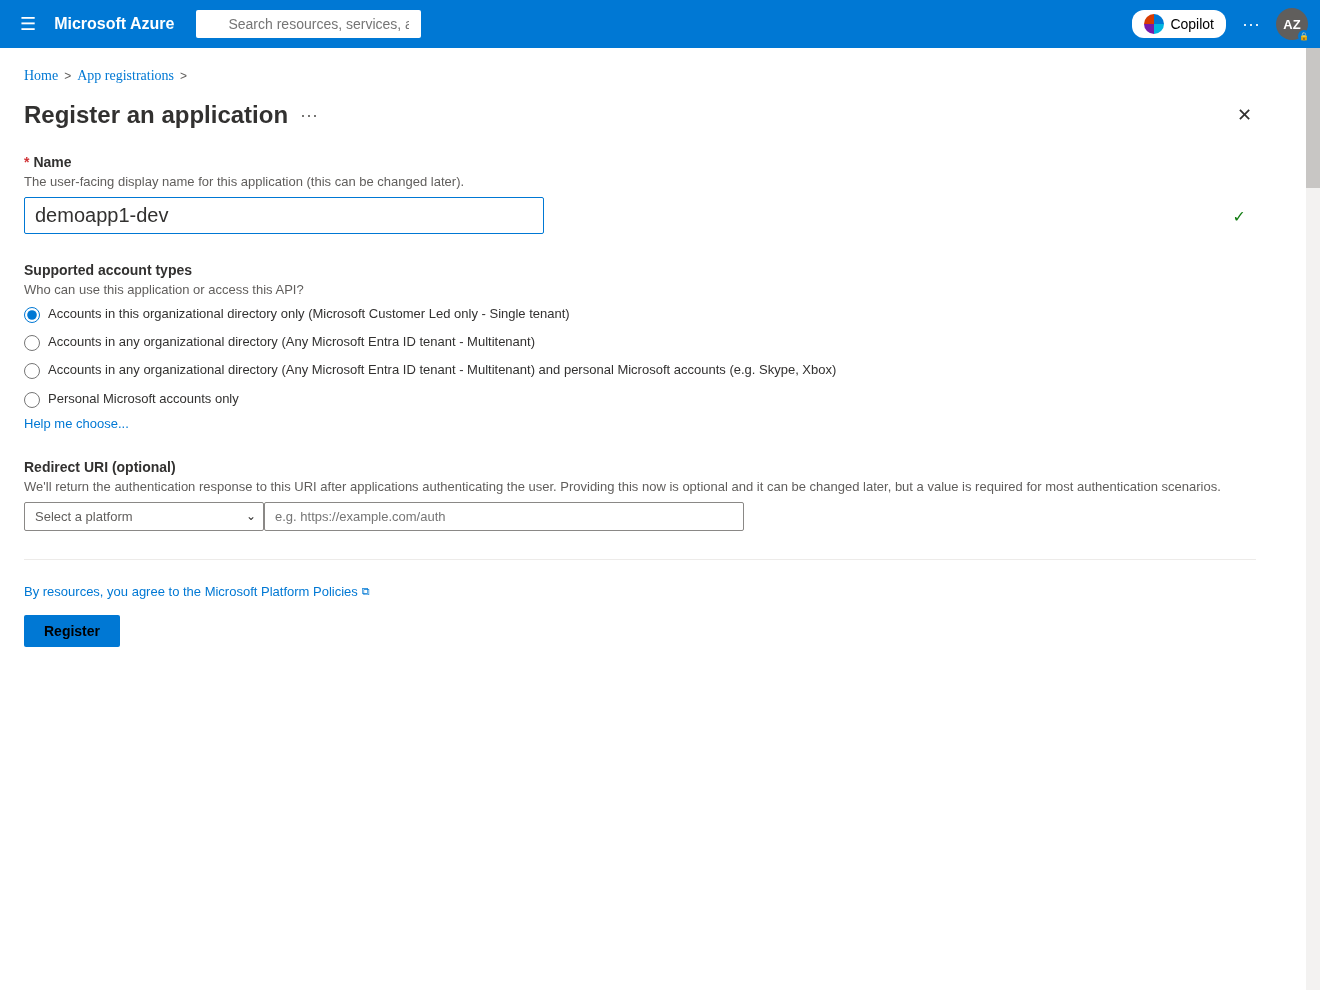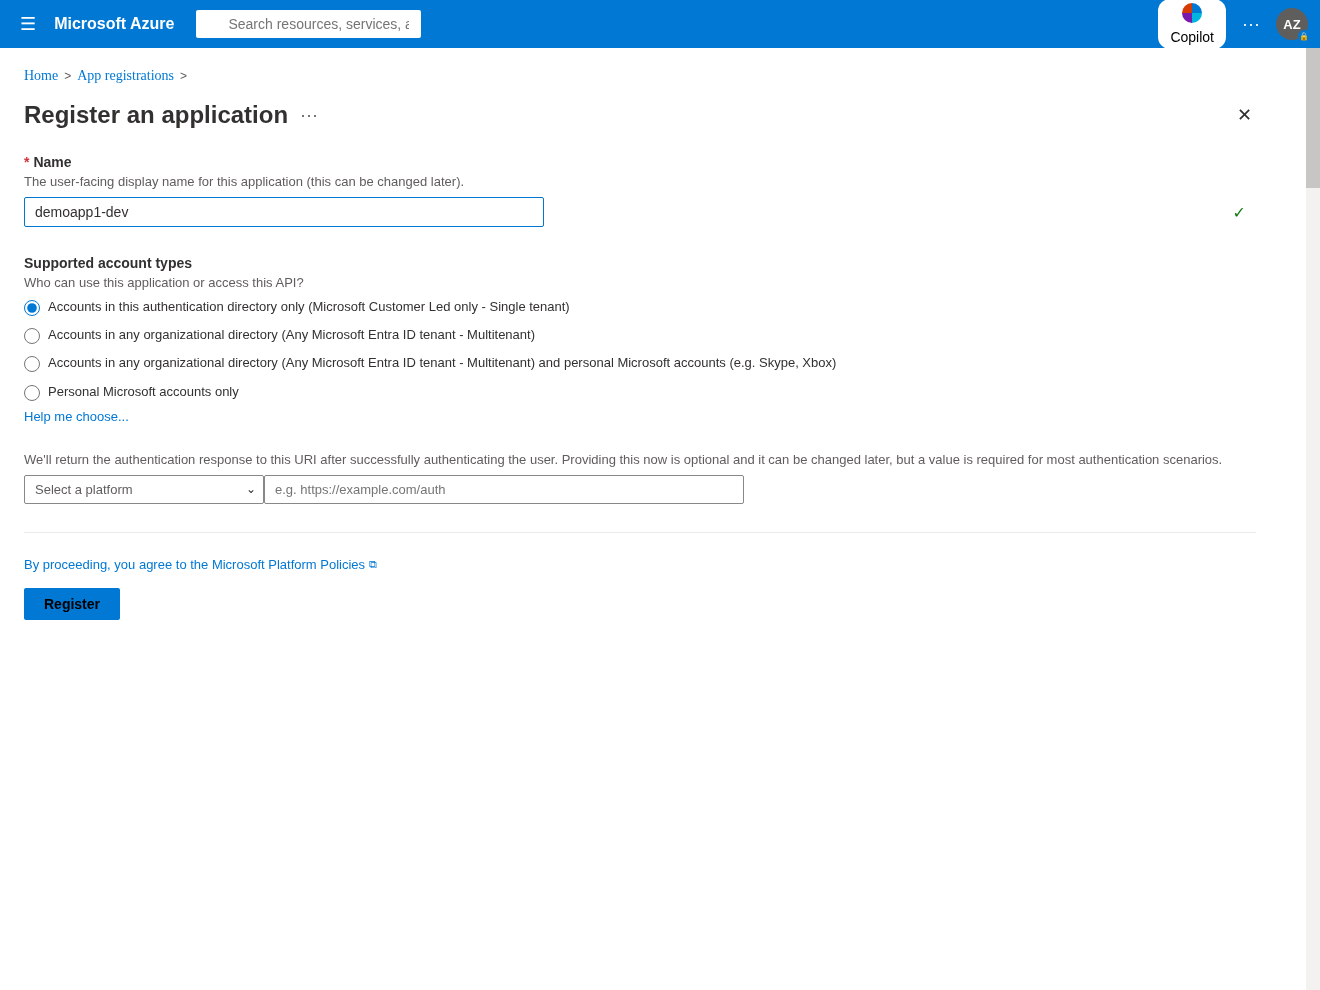--- a/index.html
+++ b/index.html
@@ -48,21 +48,20 @@
       background: #fff;
       border: none;
       border-radius: 12px;
       padding: 4px 12px;
       cursor: pointer;
       display: flex;
       align-items: center;
       gap: 6px;
       font-size: 14px;
       font-weight: 500;
-      flex-direction: column;
     }
     .copilot-icon {
       width: 20px; height: 20px;
       border-radius: 50%;
       background: conic-gradient(#0078d4 0deg 90deg, #00b4e0 90deg 180deg, #7719aa 180deg 270deg, #d83b01 270deg 360deg);
     }
     .nav-dots { color: #fff; font-size: 18px; cursor: pointer; padding: 4px 8px; }
     .nav-avatar {
       width: 32px; height: 32px; border-radius: 50%;
       background: #605e5c;
@@ -164,21 +163,21 @@
       margin-bottom: 8px;
     }
 
     
     .name-input-wrap { position: relative; }
     .name-input {
       width: 520px;
       border: 1px solid #0078d4;
       border-radius: 2px;
       padding: 6px 32px 6px 10px;
-      font-size: 14px;
+      font-size: 20px;
       color: #323130;
       outline: none;
     }
     .input-check {
       position: absolute;
       right: 10px;
       top: 50%;
       transform: translateY(-50%);
       color: #107c10;
       font-size: 16px;
@@ -349,21 +348,21 @@
   </div>
 
   
   <div class="section">
     <div class="section-label">Supported account types</div>
     <div class="section-desc">Who can use this application or access this API?</div>
     <div class="radio-group">
 
       <label class="radio-item">
         <input type="radio" name="account-type" checked="" style="">
-        <span class="radio-label">Accounts in this authentication directory only (Microsoft Customer Led only - Single tenant)</span>
+        <span class="radio-label">Accounts in this organizational directory only (Microsoft Customer Led only - Single tenant)</span>
       </label>
 
       <label class="radio-item">
         <input type="radio" name="account-type" style="">
         <span class="radio-label">Accounts in any organizational directory (Any Microsoft Entra ID tenant - Multitenant)</span>
       </label>
 
       <label class="radio-item">
         <input type="radio" name="account-type" style="">
         <span class="radio-label">Accounts in any organizational directory (Any Microsoft Entra ID tenant - Multitenant) and personal Microsoft accounts (e.g. Skype, Xbox)</span>
@@ -372,21 +371,22 @@
       <label class="radio-item">
         <input type="radio" name="account-type" style="">
         <span class="radio-label">Personal Microsoft accounts only</span>
       </label>
     </div>
     <a class="help-link">Help me choose...</a>
   </div>
 
   
   <div class="section">
-    <div class="section-desc">We'll return the authentication response to this URI after successfully authenticating the user. Providing this now is optional and it can be changed later, but a value is required for most authentication scenarios.</div>
+    <div class="section-label">Redirect URI (optional)</div>
+    <div class="section-desc">We'll return the authentication response to this URI after applications authenticating the user. Providing this now is optional and it can be changed later, but a value is required for most authentication scenarios.</div>
     <div class="redirect-row">
       <div class="platform-select-wrap">
         <select>
           <option value="">Select a platform</option>
           <option value="web">Web</option>
           <option value="spa">Single-page application (SPA)</option>
           <option value="ios">iOS / macOS</option>
           <option value="android">Android</option>
           <option value="desktop">Mobile and desktop applications</option>
         </select>
@@ -394,21 +394,21 @@
       </div>
       <input class="uri-input" type="text" placeholder="e.g. https://example.com/auth" style="">
     </div>
   </div>
 
   <div class="bottom-divider"></div>
 
   
   <div class="policy-section">
     <a class="policy-link">
-      <span>By proceeding, you agree to the Microsoft Platform Policies</span>
+      <span>By resources, you agree to the Microsoft Platform Policies</span>
       <span class="external-icon">⧉</span>
     </a>
   </div>
 
   
   <button class="register-btn">Register</button>
 
 </div>
 
 </body></html>

